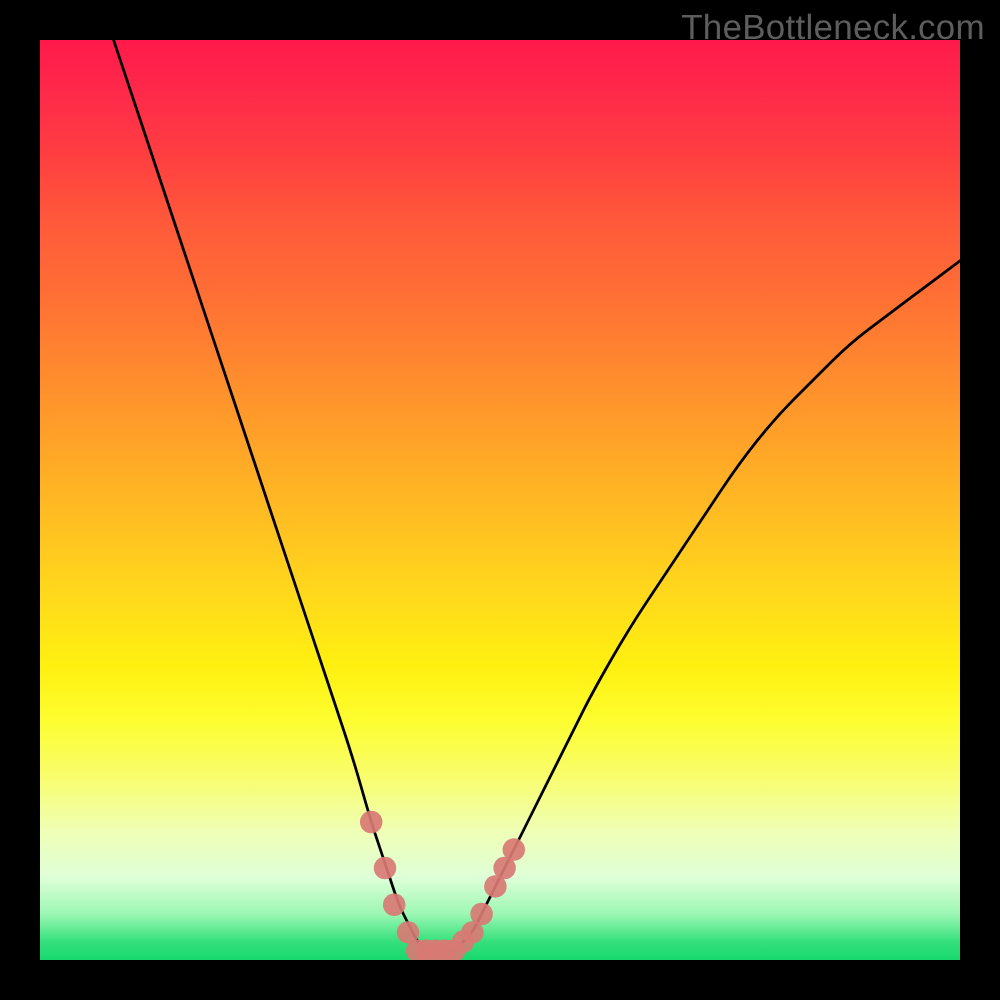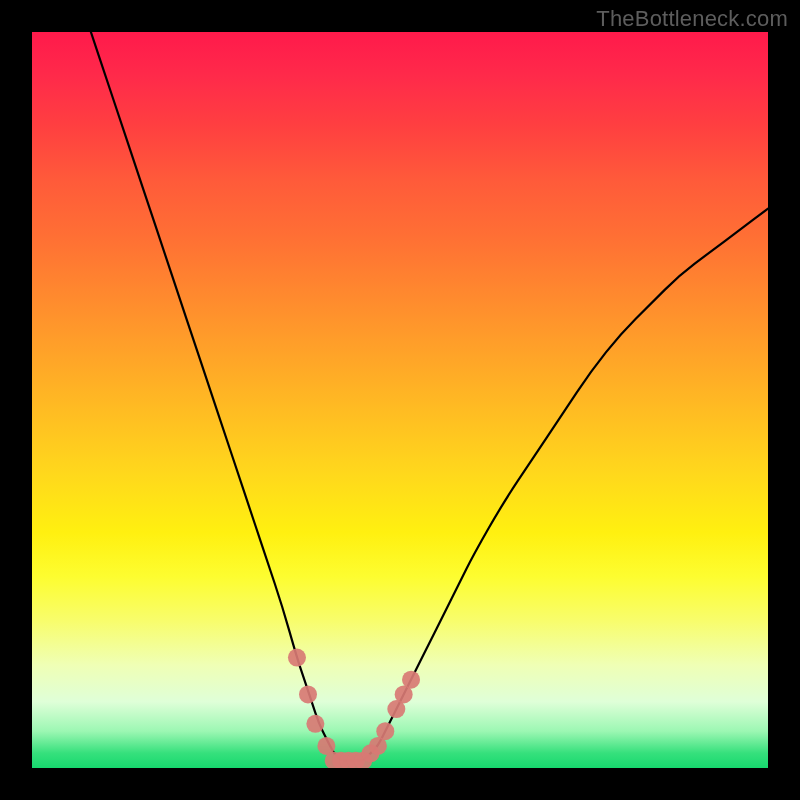--- a/index.html
+++ b/index.html
@@ -55,21 +55,21 @@
     position: absolute;
     inset: 0;
     width: 736px;
     height: 736px;
   }
   .watermark {
     position: absolute;
     top: 6px;
     right: 12px;
     color: #5d5d5d;
-    font-size: 22px;
+    font-size: 28px;
     font-weight: 500;
     letter-spacing: 0.2px;
     user-select: none;
   }
 </style>
 </head>
 <body>
 
 <div class="frame"></div>
 

